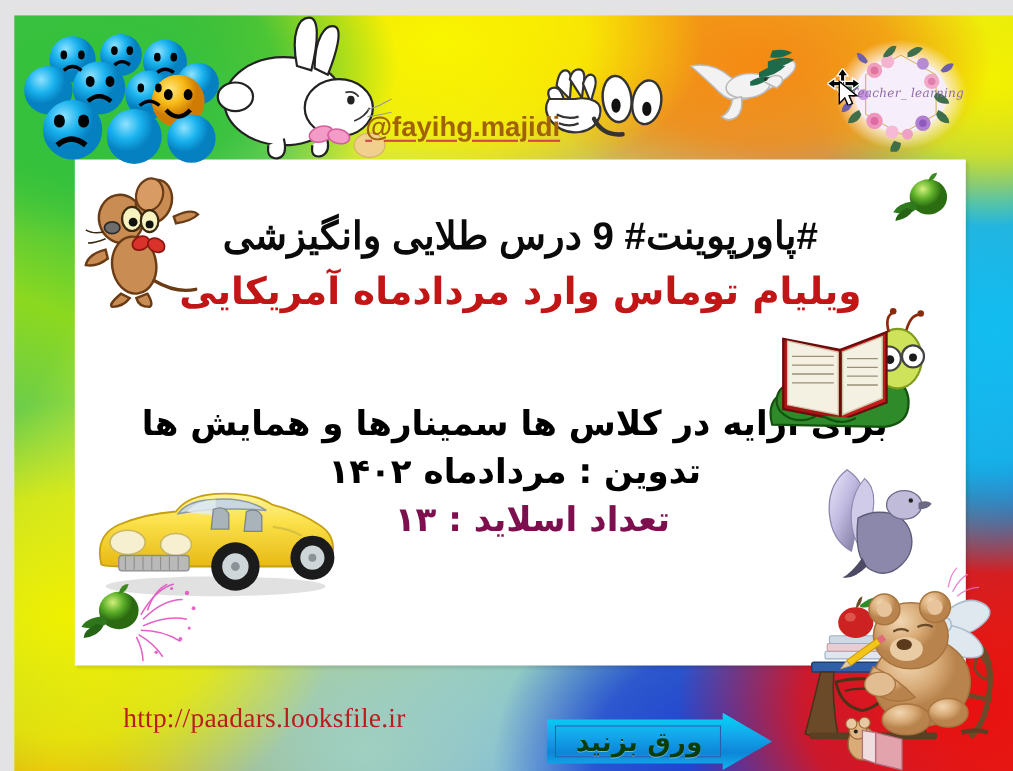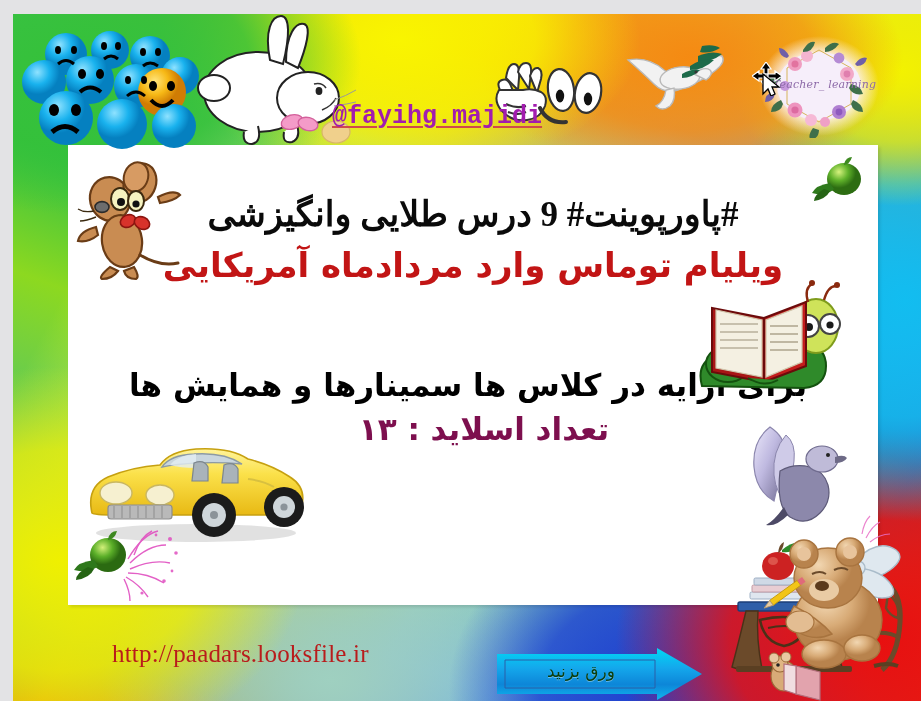--- a/index.html
+++ b/index.html
@@ -94,21 +94,21 @@
 
   
   .title-block {
     position: absolute;
     left: 0; top: 48px;
     width: 810px;
     text-align: center;
     direction: rtl;
   }
   .t-black {
-    font-family: Liberation Serif, serif;
+    font-family: Liberation Sans, sans-serif;
     font-size: 35px;
     font-weight: bold;
     color: #0a0a0a;
     line-height: 1.28;
     letter-spacing: -0.5px;
   }
   .t-red {
     font-family: "DejaVu Sans", sans-serif;
     font-size: 34px;
     font-weight: bold;
@@ -150,23 +150,23 @@
     color: #1a2a6b;
     direction: rtl;
     z-index: 22;
     text-shadow: 0 0 2px rgba(255,255,255,0.5);
   }
   .hdr-handle {
     position: absolute;
     left: 332px; top: 102px;
     font-size: 25px;
     font-weight: bold;
-    color: #a21caf;
+    color: #a16207;
     z-index: 22;
-    font-family: Liberation Mono, monospace;
+    font-family: Liberation Sans, sans-serif;
     text-decoration: underline;
     text-decoration-color: #d04a4a;
     text-decoration-thickness: 2px;
     text-underline-offset: 3px;
   }
 
   
   .url-text {
     position: absolute;
     left: 112px; top: 640px;
@@ -185,22 +185,22 @@
     width: 205px; height: 52px;
     z-index: 25;
   }
   .next-arrow svg { display: block; }
   .next-label {
     position: absolute;
     left: 0; top: 13px;
     width: 168px;
     text-align: center;
     direction: rtl;
-    font-size: 17px;
-    font-weight: normal;
+    font-size: 24px;
+    font-weight: bold;
     color: #0b3d0b;
     z-index: 3;
     text-shadow: 0 1px 0 rgba(255,255,255,0.35);
   }
 
   
   .art { position: absolute; z-index: 20; }
   .art.in-card { z-index: 14; }
   .art svg { display: block; overflow: visible; }
 
@@ -529,20 +529,21 @@
               <path d="M82 62 h28"></path>
               <path d="M82 70 h28"></path>
           </g>
         </g>
         <path d="M60 98 q16 10 30 2" fill="#2f8a2a" stroke="#14520f" stroke-width="2"></path>
       </svg>
     </div>
 
     <div class="sub-block">
       <div class="s-line">برای ارایه در کلاس ها سمینارها و همایش ها</div>
+      <div class="s-line">تدوین : مردادماه  ۱۴۰۲</div>
       <div class="s-slides">تعداد اسلاید : ۱۳</div>
     </div>
 
     <div class="art in-card" style="left:10px; top:290px; width:230px; height:110px;">
       <svg width="230" height="110" viewBox="0 0 230 110">
         <defs>
           <linearGradient id="carBody" x1="0" y1="0" x2="0" y2="1">
             <stop offset="0%" stop-color="#fff49c"></stop>
             <stop offset="38%" stop-color="#fbe14a"></stop>
             <stop offset="100%" stop-color="#e8b914"></stop>

